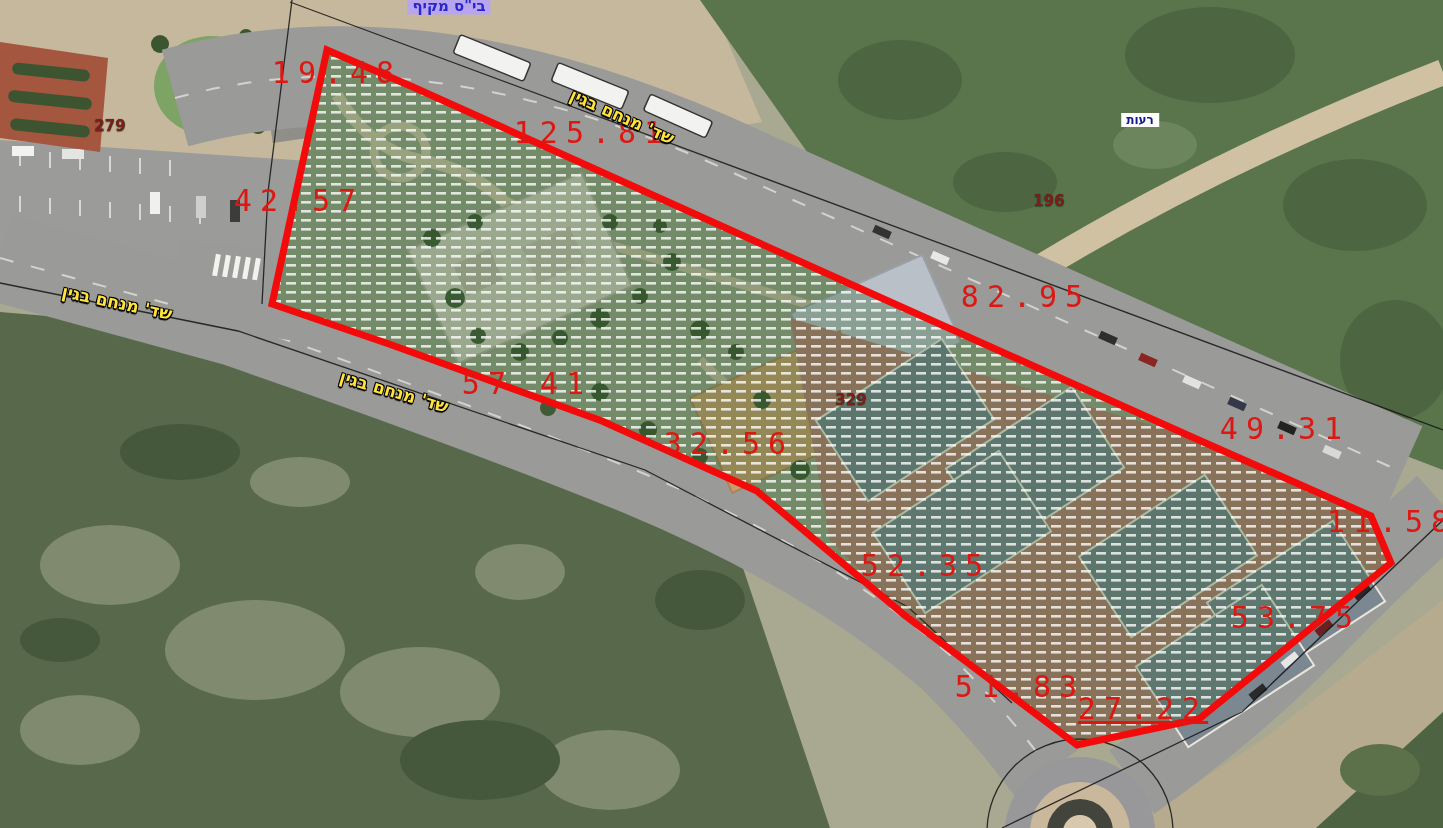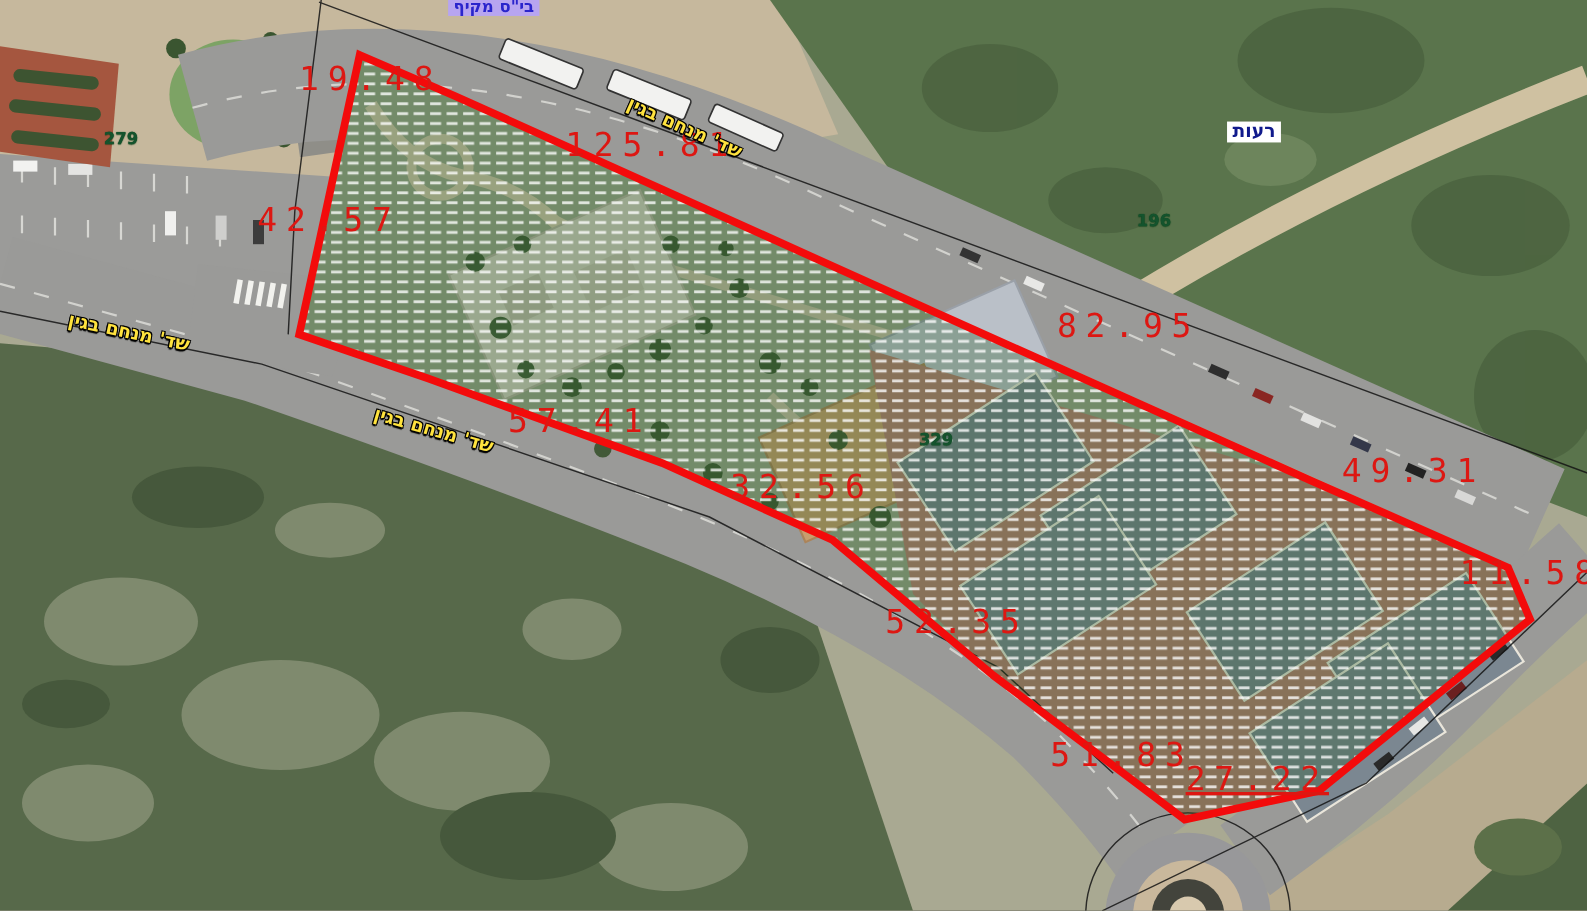--- a/index.html
+++ b/index.html
@@ -12,25 +12,25 @@
   .label{position:absolute;transform:translate(-50%,-50%);white-space:nowrap;line-height:1;}
   .measure{
     font-family:"DejaVu Sans Mono","Liberation Mono",monospace;
     font-size:30px;letter-spacing:8px;color:#dd1712;font-weight:500;
   }
   .street{
     font-size:17px;font-weight:bold;color:#ffe33e;
     text-shadow:-1px -1px 0 #000,1px -1px 0 #000,-1px 1px 0 #000,1px 1px 0 #000,0 2px 1px #000;
   }
   .roadnum{
-    font-size:15px;font-weight:bold;color:#14532d;
+    font-size:15px;font-weight:bold;color:#7f1d1d;
     text-shadow:0 0 1px #064018,0 1px 1px #06401880;
   }
   .place{padding:1px 5px;font-weight:bold;}
-  .town-label{left:1140px;top:120px;background:#ffffff;color:#101a8c;font-size:17px;}
+  .town-label{left:1140px;top:120px;background:#ffffff;color:#101a8c;font-size:12px;}
   .school-label{left:449px;top:6px;background:#b7a5f0;color:#2a25cc;font-size:15px;}
 </style>
 </head>
 <body>
 
 <div id="map-viewport">
   <svg id="scene" width="1443" height="828" viewBox="0 0 1443 828">
     <defs>
       <pattern id="hatch" width="15" height="9" patternUnits="userSpaceOnUse">
         <rect x="1" y="3" width="10" height="2.6" fill="rgba(255,255,255,0.78)"></rect>
@@ -219,21 +219,22 @@
     <div class="label place town-label">רעות</div>
 
   <div class="label measure" style="left: 337px; top: 73px;">19.48</div>
       <div class="label measure" style="left: 592px; top: 133px;">125.81</div>
       <div class="label measure" style="left: 299px; top: 201px;">42.57</div>
       <div class="label measure" style="left: 527px; top: 384px;">57.41</div>
       <div class="label measure" style="left: 729px; top: 444px;">32.56</div>
       <div class="label measure" style="left: 1026px; top: 297px;">82.95</div>
       <div class="label measure" style="left: 1285px; top: 429px; text-align: center;">49.31</div>
       <div class="label measure" style="left: 1392px; top: 522px;">11.58</div>
-      <div class="label measure" style="left: 870px; top: 566px;">52.35</div>
+      <div class="label measure" style="left: 1296px; top: 618px;">53.75</div>
+      <div class="label measure" style="left: 926px; top: 566px;">52.35</div>
       <div class="label measure" style="left: 1020px; top: 687px;">51.83</div>
       <div class="label measure" style="left: 1143px; top: 709px; text-decoration: underline;">27.22</div>
       <div class="label street" style="left: 622px; top: 117px; transform: translate(-50%, -50%) rotate(24deg);">שד' מנחם בגין</div>
       <div class="label street" style="left: 117px; top: 303px; transform: translate(-50%, -50%) rotate(12deg);">שד' מנחם בגין</div>
       <div class="label street" style="left: 394px; top: 392px; transform: translate(-50%, -50%) rotate(16deg);">שד' מנחם בגין</div>
       <div class="label roadnum" style="left: 110px; top: 126px;">279</div>
       <div class="label roadnum" style="left: 1049px; top: 201px;">196</div>
       <div class="label roadnum" style="left: 851px; top: 400px;">329</div>
     </div>
 </div>

